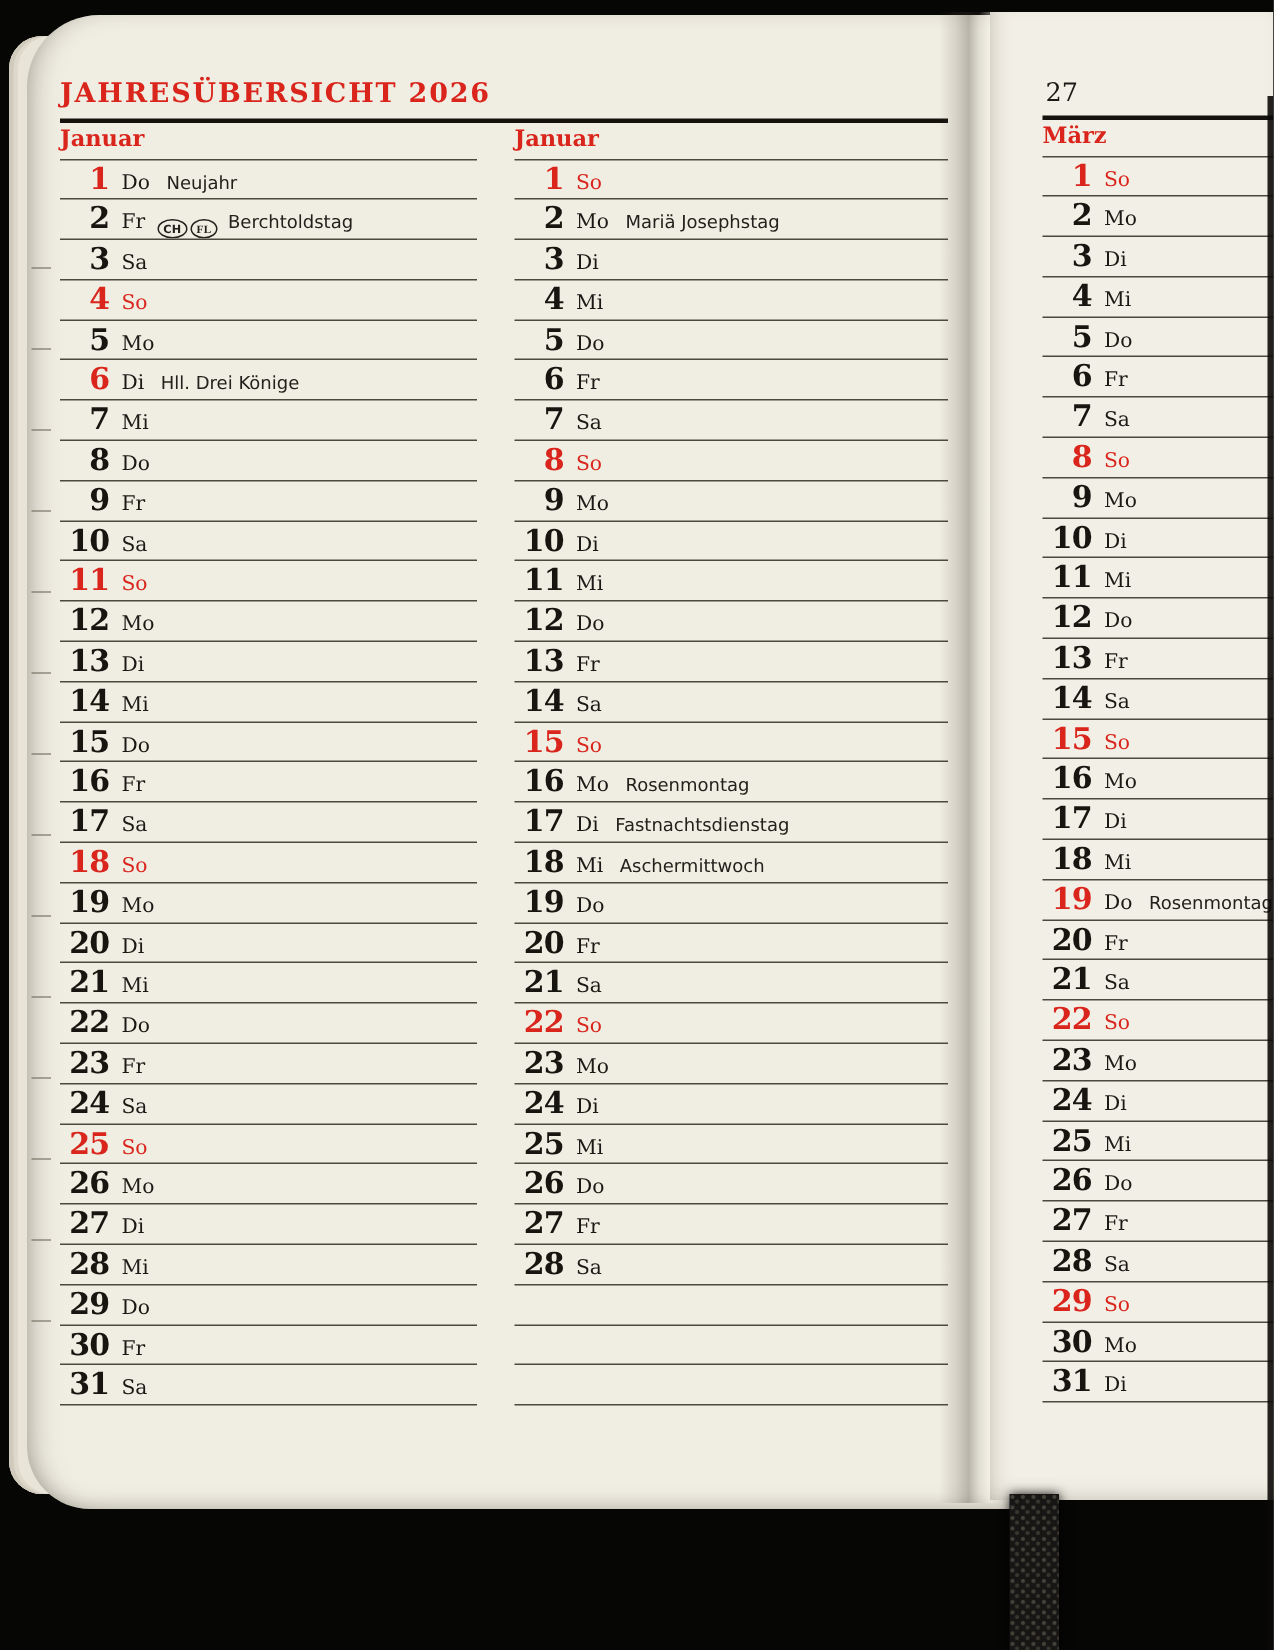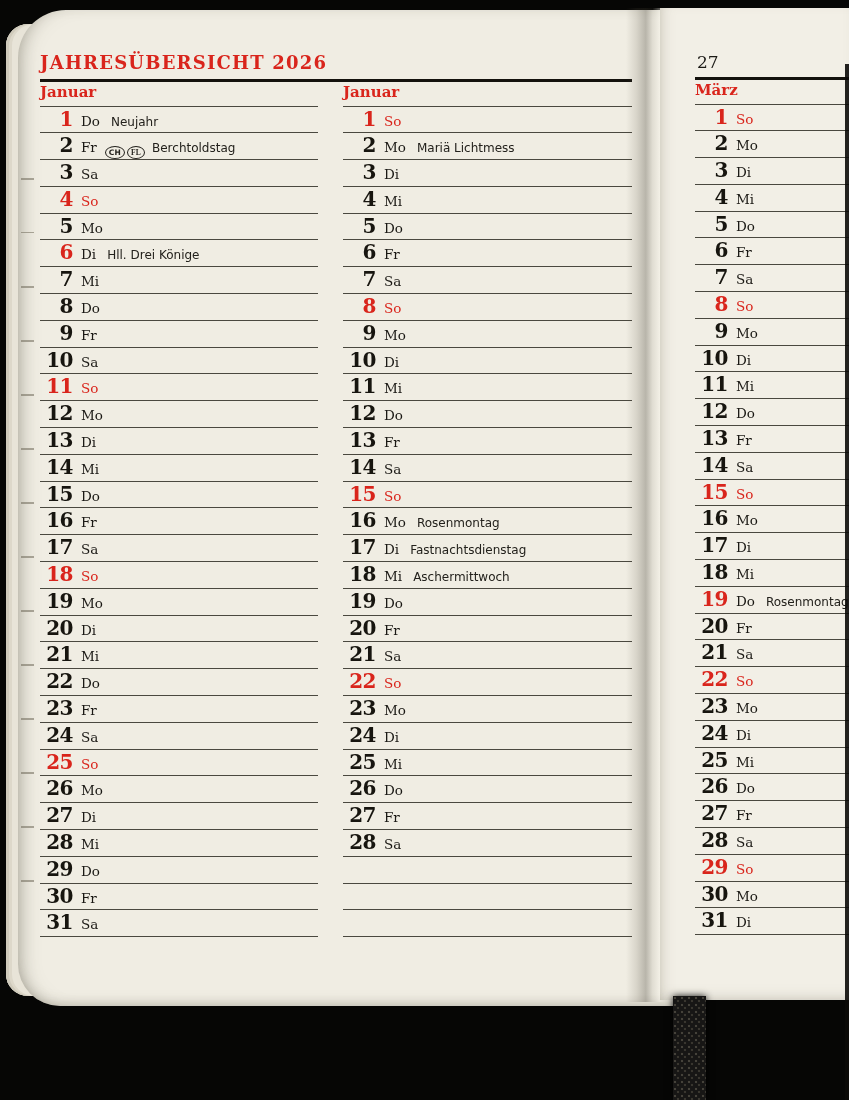--- a/index.html
+++ b/index.html
@@ -234,21 +234,21 @@
     <section class="month col-feb">
       <div class="month-title">Januar</div>
       <div class="rows">
           <div class="day-row sunday">
             <span class="num">1</span>
             <span class="wd">So</span>
           </div>
           <div class="day-row">
             <span class="num">2</span>
             <span class="wd">Mo</span>
-            <span class="note">Mariä Lichtmess</span>
+            <span class="note">Mariä Josephstag</span>
           </div>
           <div class="day-row">
             <span class="num">3</span>
             <span class="wd">Di</span>
           </div>
           <div class="day-row">
             <span class="num">4</span>
             <span class="wd">Mi</span>
           </div>
           <div class="day-row">

